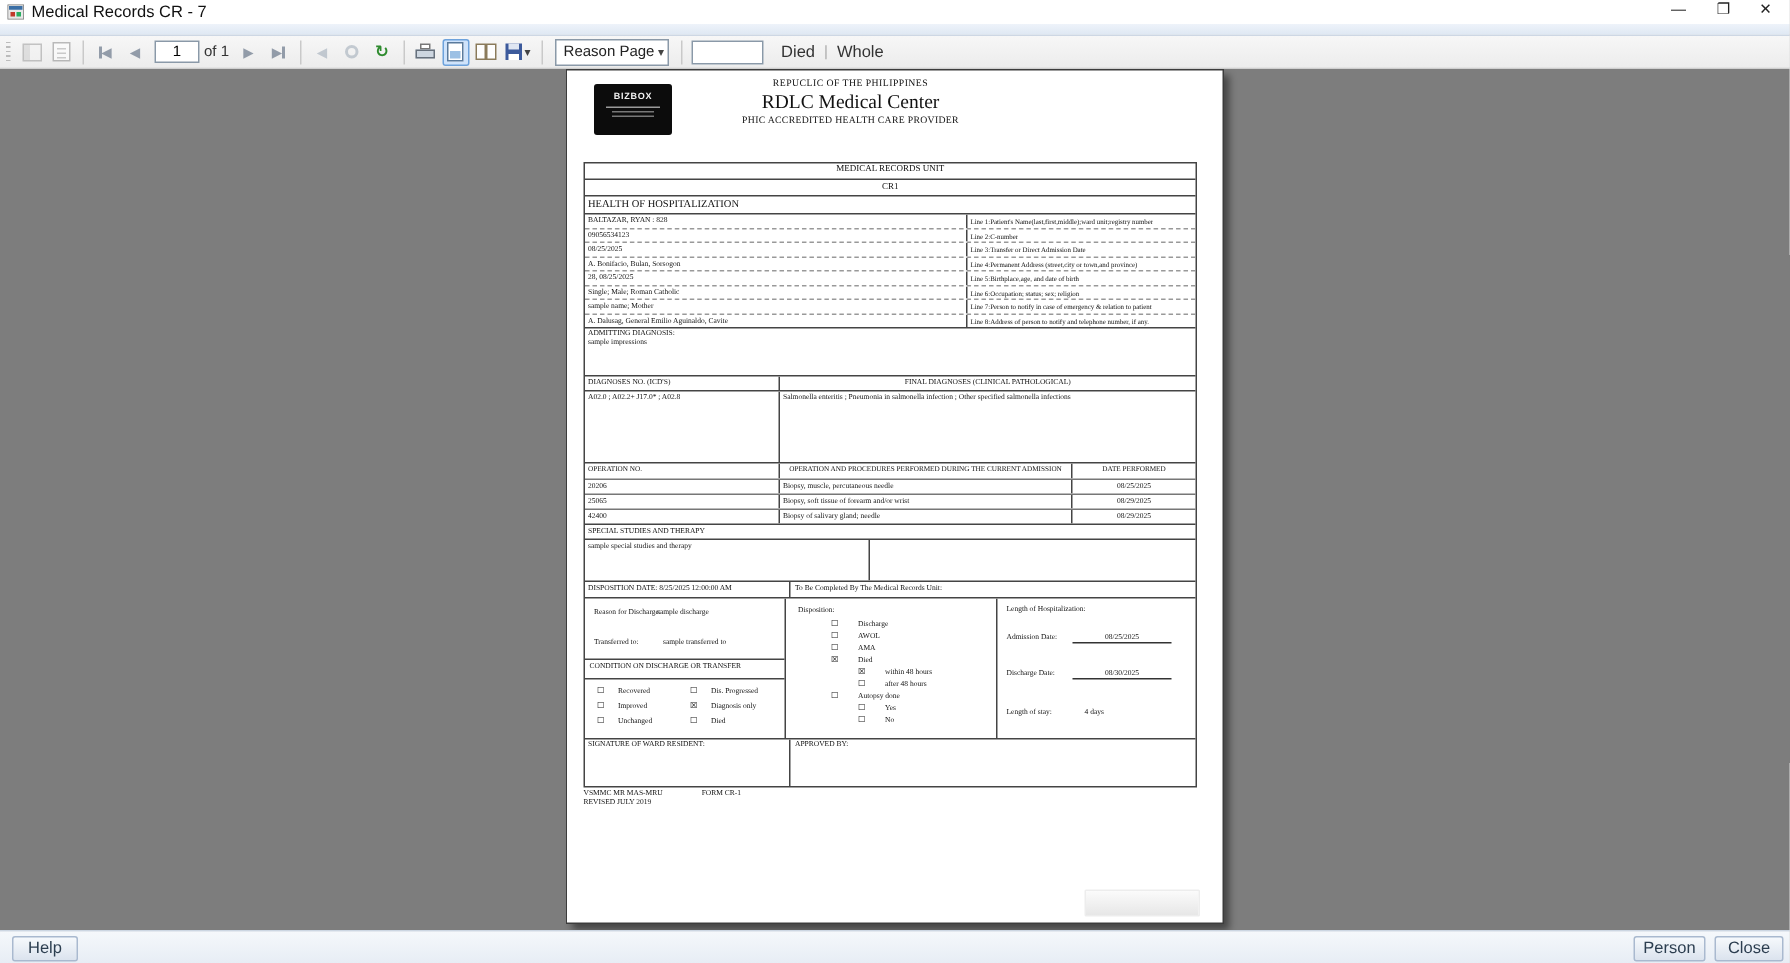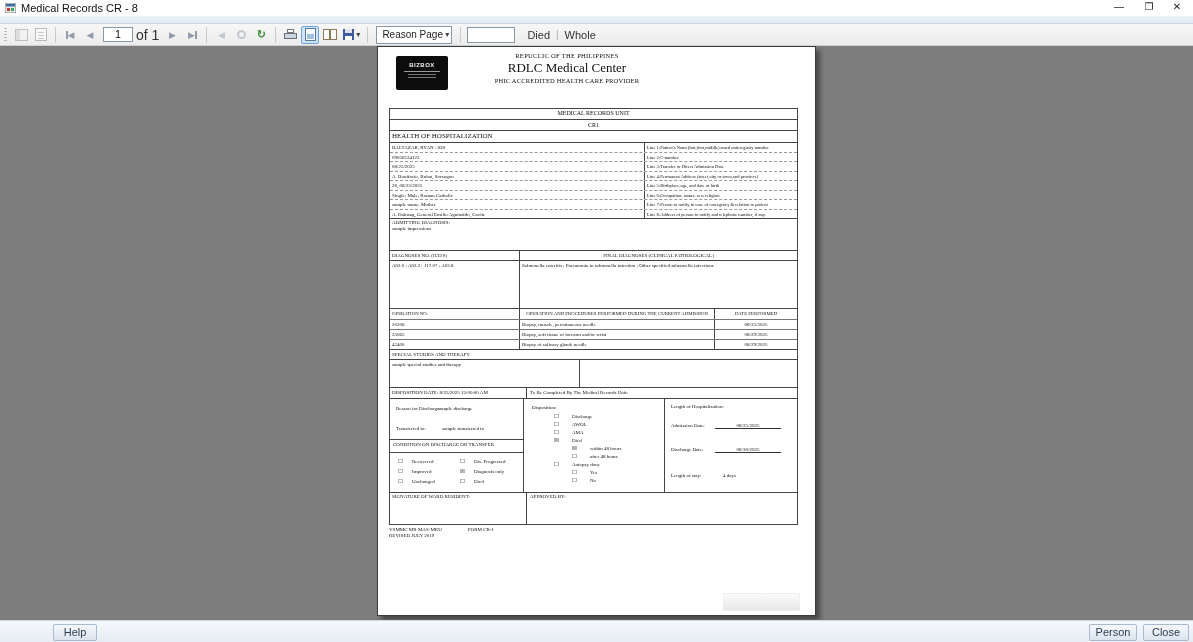--- a/index.html
+++ b/index.html
@@ -27,21 +27,21 @@
           background:repeating-linear-gradient(#bbb 0 1px, transparent 1px 3px); }
   .tb-btn { height:18px; min-width:18px; display:flex; align-items:center; justify-content:center;
             margin:0 1px; border:1px solid transparent; border-radius:2px; padding:0 1px; }
   .tb-btn.selected { background:#cfe3fb; border-color:#6da2dc; }
   .tb-btn.disabled { opacity:.55; }
   .tb-sep { width:1px; height:16px; background:#c9c9c9; margin:0 4px; }
   .navgl { font-size:9px; color:#46576f; line-height:10px; }
   .navbar-line { width:2px; height:8px; background:#46576f; }
   .pg-input { width:30px; height:15px; border:1px solid #8a99a8; font-size:10px; text-align:center;
               background:#fff; margin:0 3px; font-family:"Liberation Sans",sans-serif; }
-  .of-lbl { font-size:14px; color:#333; margin-right:3px; }
+  .of-lbl { font-size:10px; color:#333; margin-right:3px; }
   .icon-page { width:12px; height:13px; background:#fff; border:1px solid #8a8a8a; position:relative; }
   .icon-page i { position:absolute; left:2px; right:2px; height:1px; background:#aaa; }
   .icon-docmap { width:13px; height:12px; border:1px solid #9a9a9a; background:#f2f2f2; position:relative; }
   .icon-docmap::before { content:""; position:absolute; left:0; top:0; bottom:0; width:4px; background:#cfcfcf; }
   .refresh-gl { color:#2e8b2e; font-size:11px; font-weight:bold; font-family:"DejaVu Sans",sans-serif; }
   .stop-circ { width:9px; height:9px; border:2px solid #9aa7b5; border-radius:50%; }
   .icon-print { width:13px; height:11px; position:relative; }
   .icon-print .pp { position:absolute; left:3px; top:0; width:7px; height:4px; background:#fff; border:1px solid #777; }
   .icon-print .pb { position:absolute; left:0; top:4px; width:13px; height:6px; background:#cdd6e0; border:1px solid #66707c; }
   .icon-layout { width:11px; height:13px; background:#fff; border:1px solid #5a7a9c; position:relative; }
@@ -135,36 +135,36 @@
   .pfoot .gap { display:inline-block; width:26px; }
 
   .ghost-btn { position:absolute; left:345px; top:546px; width:77px; height:18px;
                background:linear-gradient(#fbfbfb,#e7e7e7); border:1px solid #ededed; border-radius:1px; }
 
   
   .bottombar { position:absolute; left:0; top:620px; width:1193px; height:22px;
                background:linear-gradient(#f5f8fb,#e7edf5); border-top:1px solid #ccd6e2; }
   .btn { position:absolute; top:3px; height:17px; font-size:11px; color:#2c3e50; text-align:center;
          background:linear-gradient(#f6f9fc,#dbe3ee); border:1px solid #a9b9cf; border-radius:2px;
-         line-height:15px;margin-left:45px; }
+         line-height:15px; }
   .btn.help { left:8px; width:44px; }
   .btn.print { right:56px; width:48px; }
   .btn.close { right:4px; width:46px; }
 </style>
 </head>
 <body>
 
 <div class="titlebar">
   <svg class="appicon" viewBox="0 0 11 10">
     <rect x="0" y="0" width="11" height="10" fill="#e8e8e8" stroke="#7a7a7a" stroke-width="1"></rect>
     <rect x="1" y="1" width="9" height="2.5" fill="#3a6ea5"></rect>
     <rect x="2" y="5" width="3" height="3" fill="#c0392b"></rect>
     <rect x="6" y="5" width="3" height="3" fill="#27ae60"></rect>
   </svg>
-  <span class="title">Medical Records CR - 8</span>
+  <span class="title">Medical Records CR - 7</span>
   <span class="wctl min">—</span>
   <span class="wctl max">❐</span>
   <span class="wctl cls">✕</span>
 </div>
 
 <div class="rv-band">
   <span>Report Viewer</span>
 </div>
 
 <div class="toolbar">

